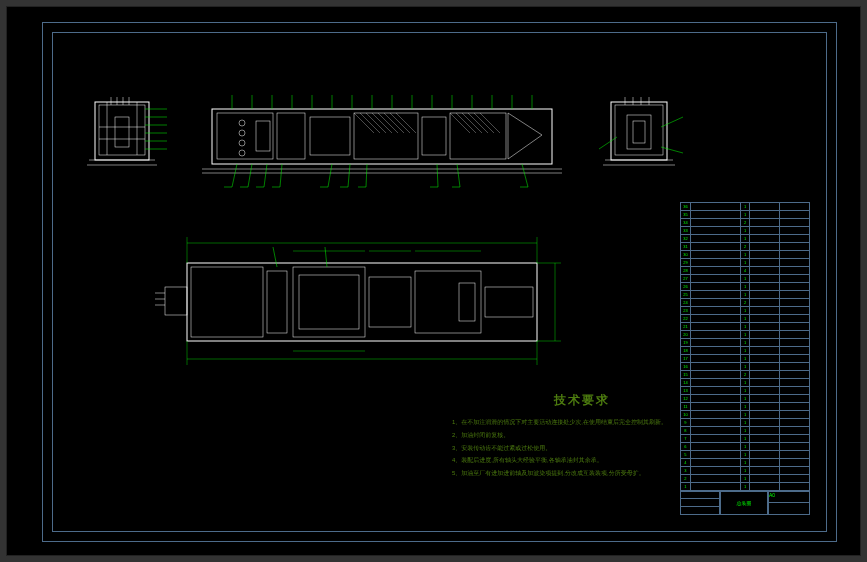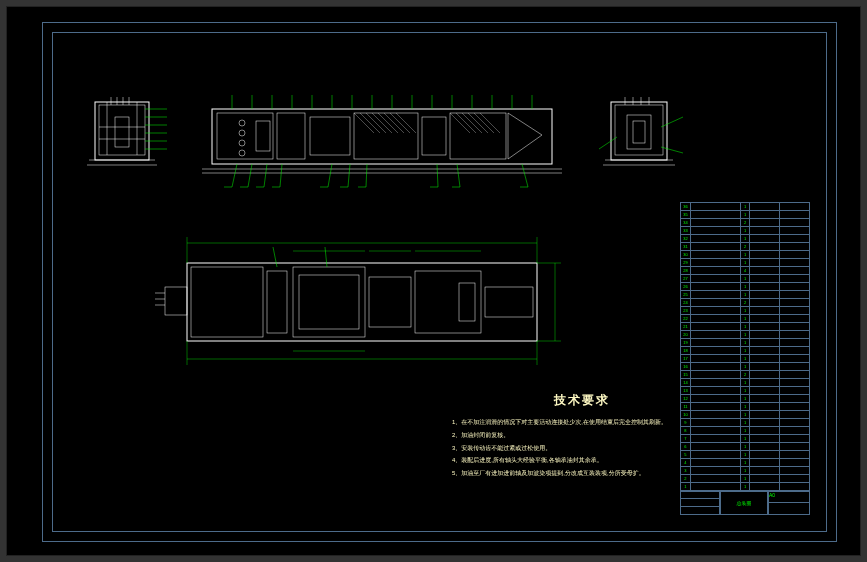--- a/index.html
+++ b/index.html
@@ -34,21 +34,21 @@
     }
     .dwg-line { stroke: #fff; stroke-width: 0.5; fill: none; }
     .dwg-thick { stroke: #fff; stroke-width: 1; fill: none; }
     .dwg-leader { stroke: #0f0; stroke-width: 0.5; fill: none; }
     .dwg-dim { stroke: #0f0; stroke-width: 0.4; fill: none; }
 
     .tech-req {
       position: absolute;
       left: 445px; top: 385px;
       width: 260px;
-      color: #fef9c3;
+      color: #4d7c0f;
     }
     .tech-title {
       font-size: 12px;
       font-weight: bold;
       text-align: center;
       margin-bottom: 8px;
       letter-spacing: 2px;
     }
     .tech-item {
       font-size: 6px;

